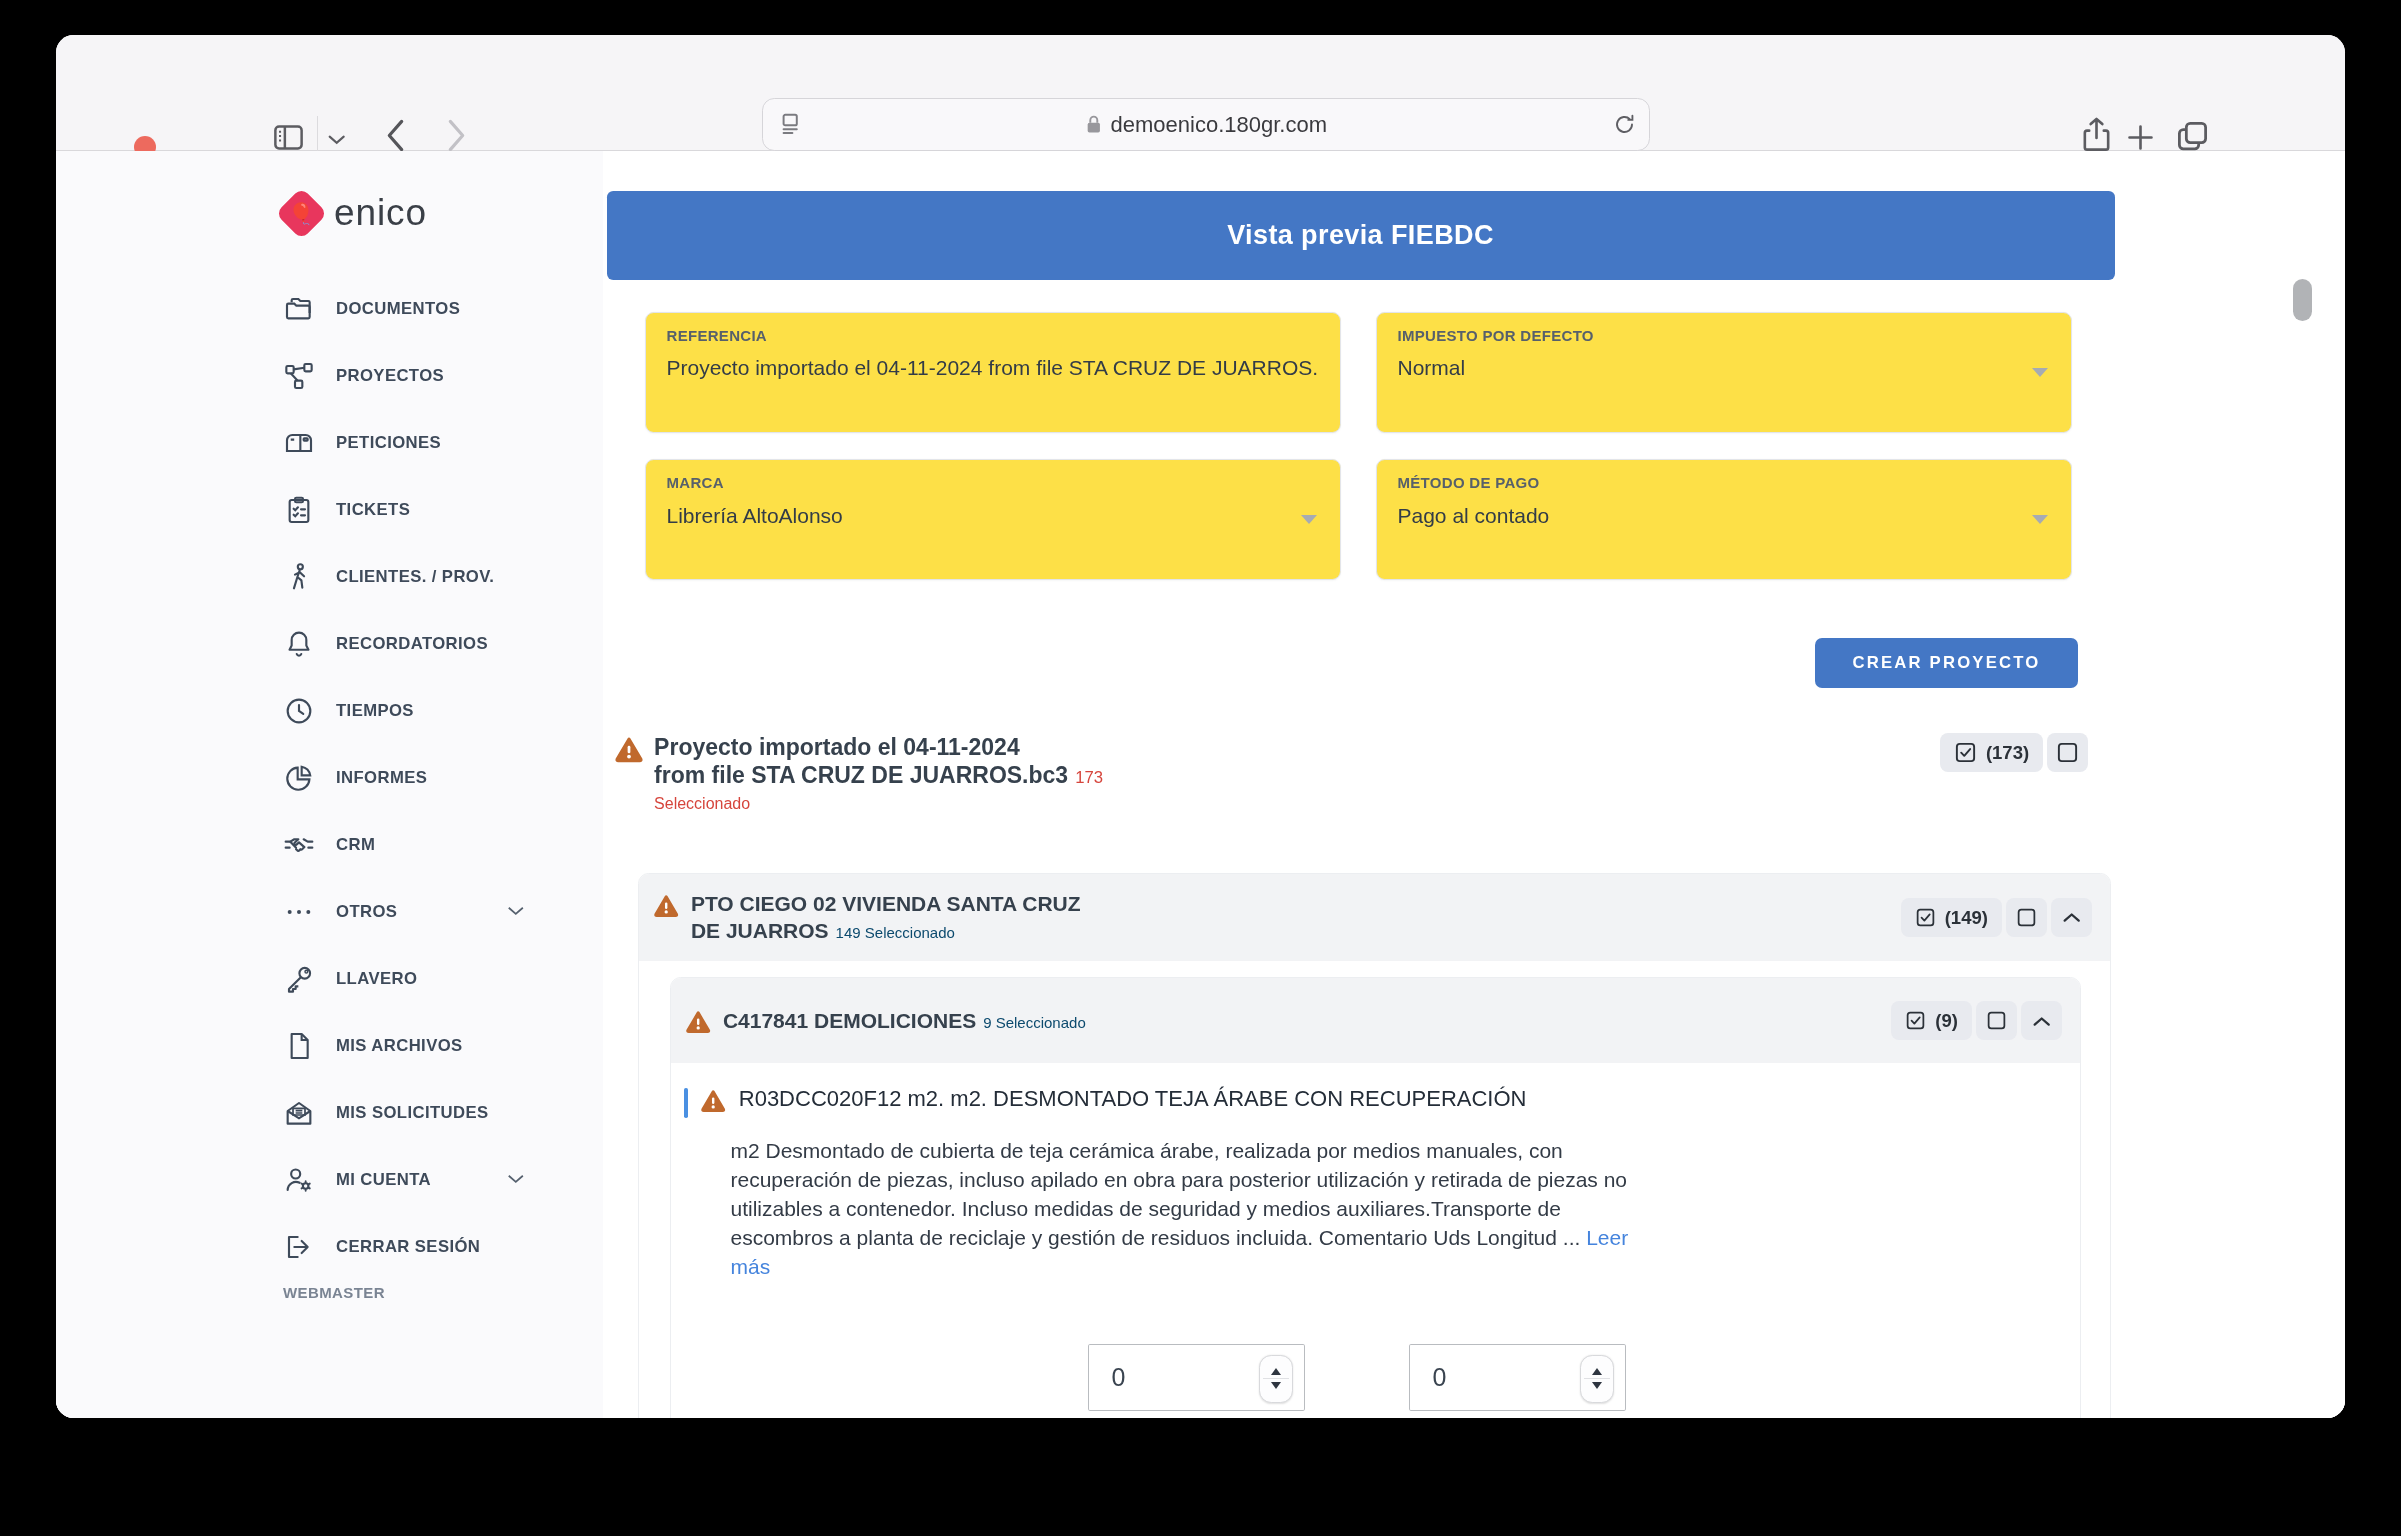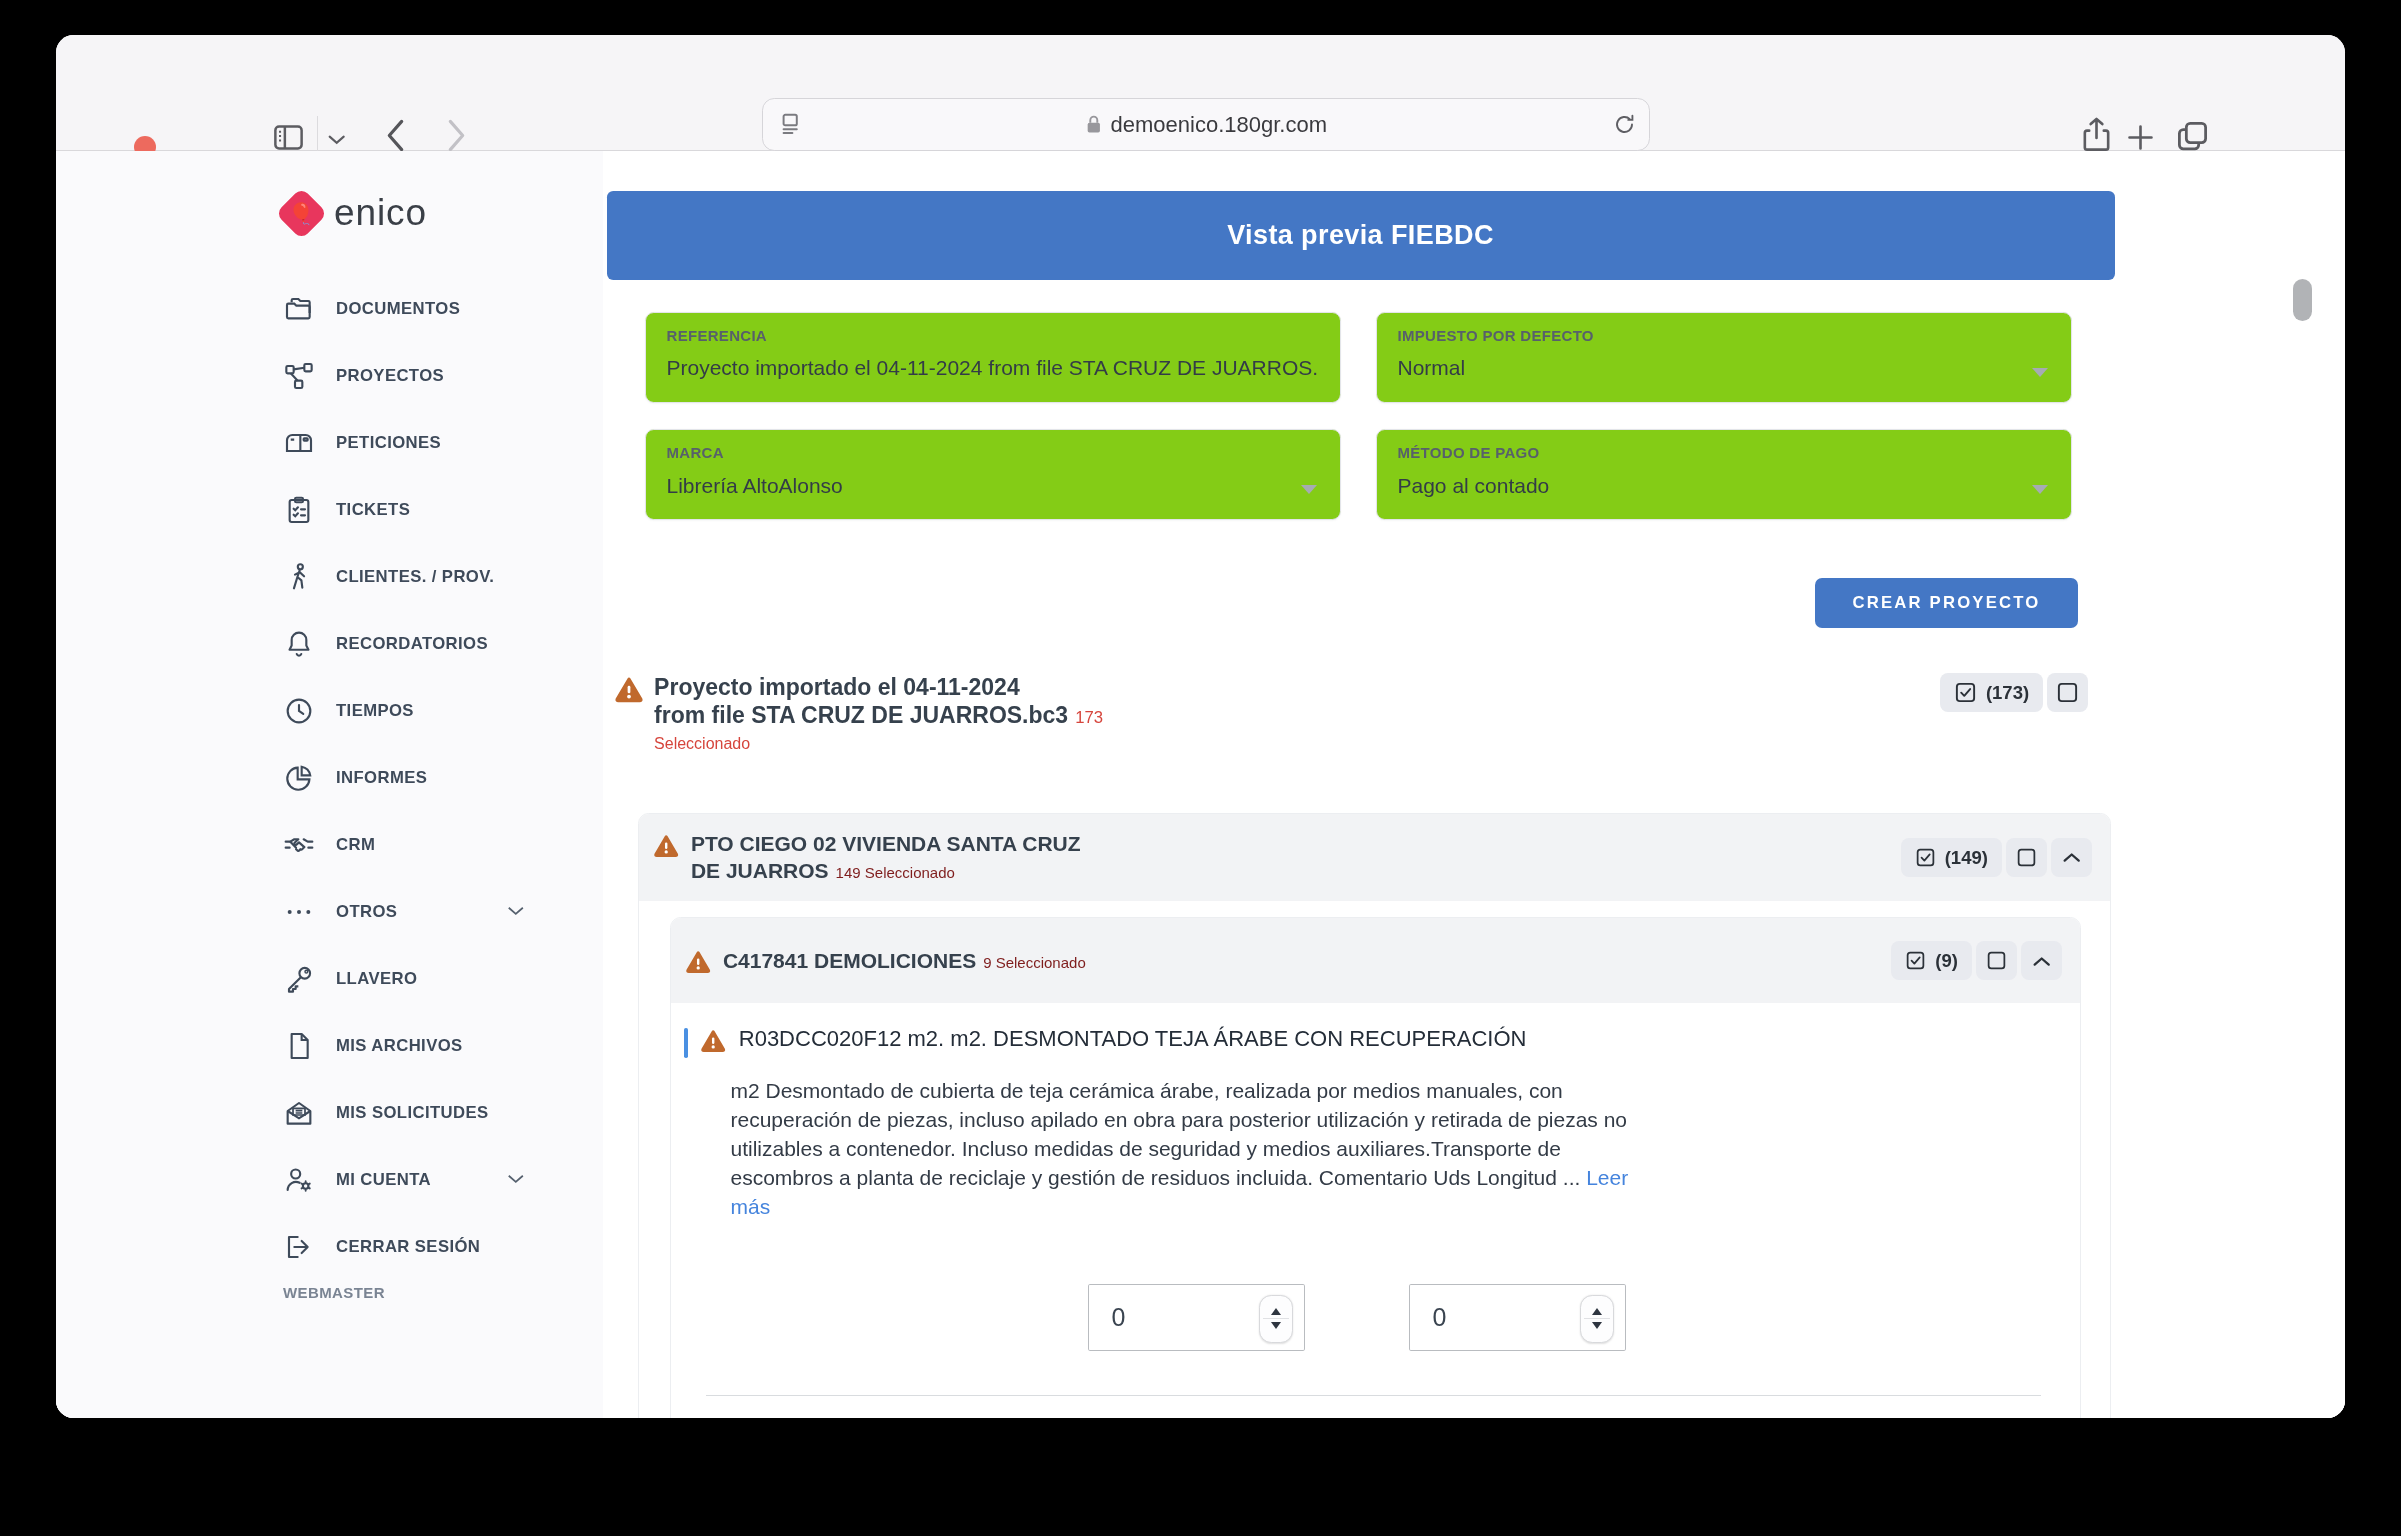--- a/index.html
+++ b/index.html
@@ -29,21 +29,21 @@
   .side-item .icn{width:32px;height:32px;flex:none;}
   .side-item .lbl{margin-left:21px;font-size:16.7px;font-weight:bold;letter-spacing:0.4px;}
   .side-item .chev{position:absolute;right:78px;color:#55606e;}
   .side-foot{margin:3.5px 0 0 227px;font-size:15px;font-weight:bold;color:#7a8493;letter-spacing:0.4px;}
   
   .main{flex:1;padding-left:3.5px;background:#fff;position:relative;}
   .content{width:1508px;}
   .banner{margin-top:40px;height:89px;background:#4477c5;border-radius:6.2px;display:flex;align-items:center;justify-content:center;}
   .banner h1{margin:0;color:#fff;font-size:27px;font-weight:bold;letter-spacing:0.4px;}
   .formgrid{margin:32px 0 0 38px;display:grid;grid-template-columns:696px 696px;grid-column-gap:35px;grid-row-gap:26.4px;}
-  .fbox{height:91px;background:#84cc16;border:0.9px solid #e3e5e9;border-radius:8.8px;padding:14px 21px;box-sizing:border-box;position:relative;box-shadow:0 0.9px 1.8px rgba(30,40,60,.04);}
+  .fbox{height:121px;background:#fde047;border:0.9px solid #e3e5e9;border-radius:8.8px;padding:14px 21px;box-sizing:border-box;position:relative;box-shadow:0 0.9px 1.8px rgba(30,40,60,.04);}
   .fbox .flabel{font-size:15px;font-weight:bold;color:#57606b;letter-spacing:0.3px;}
   .fbox input{border:none;outline:none;background:transparent;width:100%;margin-top:12.3px;font-size:21px;color:#333c47;font-family:"Liberation Sans",sans-serif;padding:0;}
   .fbox .fvalue{margin-top:12.3px;font-size:21px;color:#333c47;}
   .fbox .drop{position:absolute;right:23px;top:55px;width:0;height:0;border-left:8px solid transparent;border-right:8px solid transparent;border-top:9.7px solid #a6abb3;}
   .btnrow{display:flex;justify-content:flex-end;margin:58px 37px 0 0;}
   .cta{background:#4477c5;color:#fff;border:none;border-radius:7px;height:50px;padding:0 37px;font-size:16.7px;font-weight:bold;letter-spacing:2.2px;font-family:"Liberation Sans",sans-serif;cursor:pointer;}
   
   .projrow{display:flex;justify-content:space-between;align-items:flex-start;margin-top:45px;}
   .projtitle{margin-left:7px;max-width:564px;}
   .ptline{display:flex;align-items:flex-start;gap:10.6px;}
@@ -53,21 +53,21 @@
   .redline{color:#d6453c;font-size:16px;margin-top:5.3px;}
   .pills{display:flex;gap:4px;margin-right:26.4px;}
   .pill{background:#e8eaef;border-radius:8px;height:39px;display:flex;align-items:center;gap:8.8px;padding:0 14px;font-size:18.5px;font-weight:bold;color:#2b3138;cursor:pointer;}
   .pill.sq{width:41px;padding:0;justify-content:center;}
   .cb{color:#2b3138;}
   
   .card1{margin:60px 0 0 31px;width:1471px;border:0.9px solid #eceef1;border-radius:10.6px;background:#fff;overflow:hidden;}
   .cardhead{background:#f2f3f5;display:flex;justify-content:space-between;align-items:center;padding:17.6px 17.6px 17.6px 14px;}
   .headtitle{display:flex;gap:12px;align-items:flex-start;}
   .htext{font-size:21px;font-weight:bold;color:#36414d;line-height:1.25;}
-  .redsmall{color:#7f1d1d;font-weight:normal;font-size:15px;margin-left:7px;}
+  .redsmall{color:#0c4a6e;font-weight:normal;font-size:15px;margin-left:7px;}
   .card1body{padding:16px 30px 35px 31px;background:#fff;}
   .card2{width:1409px;border:0.9px solid #eceef1;border-radius:10.6px;background:#fff;overflow:hidden;}
   .card2 .cardhead{padding:23px 17.6px 23px 14px;}
   .card2body{background:#fff;padding-bottom:141px;}
   .itemrow{display:flex;align-items:flex-start;margin:23px 0 0 13.2px;}
   .bluebar{width:4.4px;height:30px;background:#4a90e2;border-radius:1.8px;flex:none;margin-top:1.8px;}
   .itemrow .warn{margin:1.8px 0 0 12.3px;}
   .ititle{margin-left:12px;font-size:22px;font-weight:normal;color:#242d38;}
   .idesc{margin:17.6px 0 0 60px;width:921px;font-size:21px;line-height:29px;color:#333b46;}
   .idesc a{color:#4584dd;text-decoration:none;}

